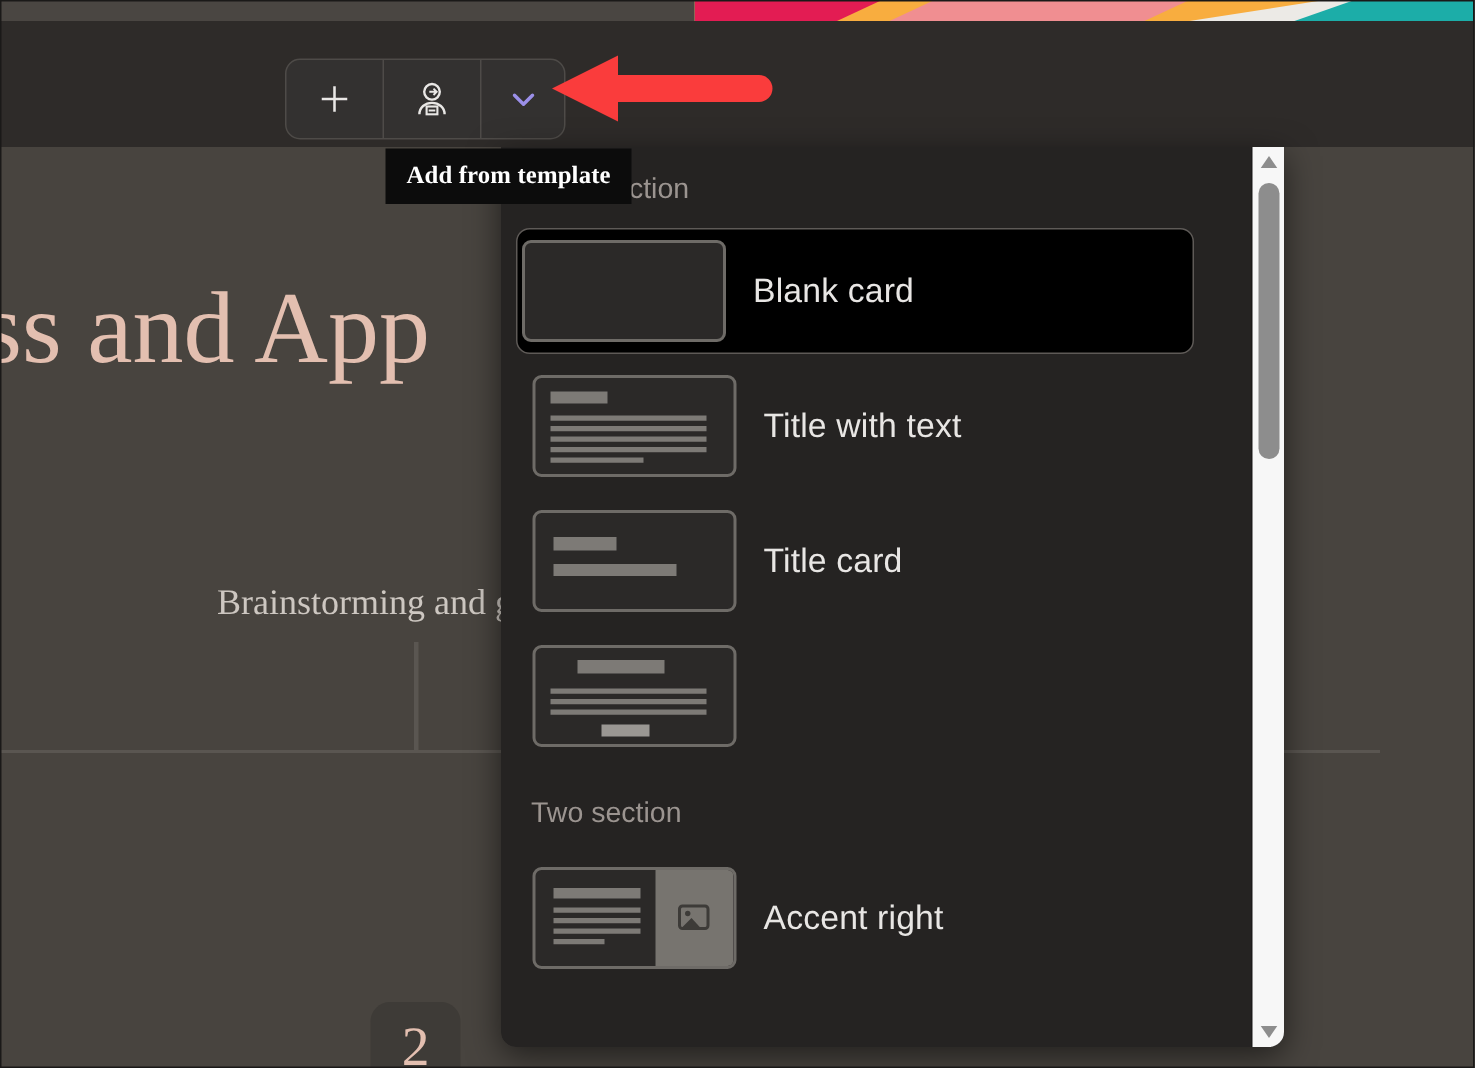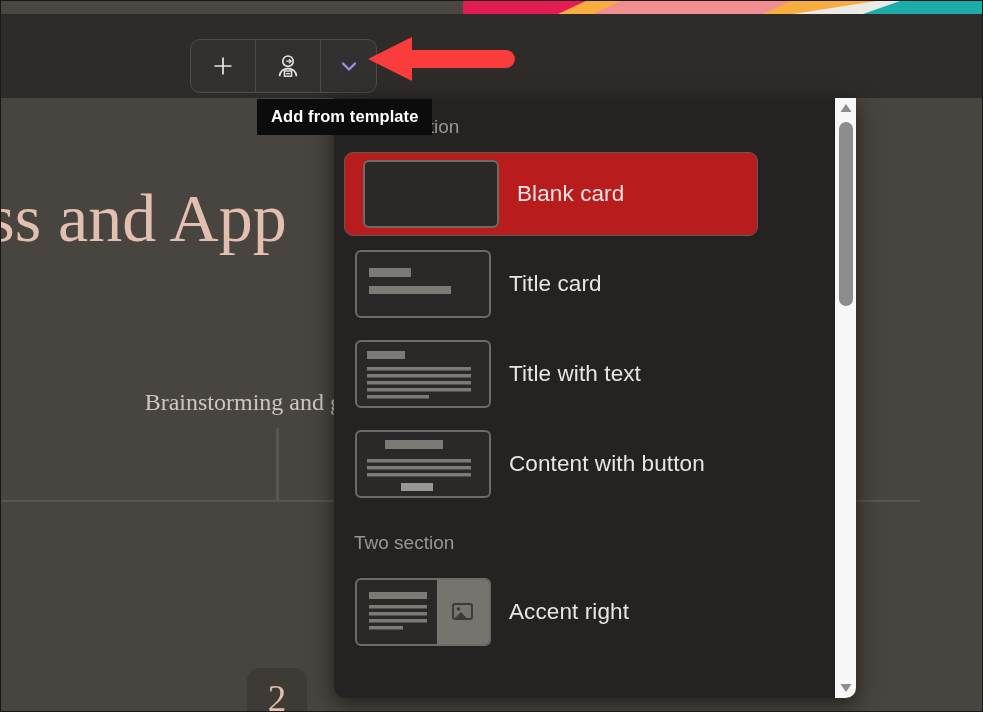--- a/index.html
+++ b/index.html
@@ -38,21 +38,21 @@
 
   
   .callout { position: absolute; left: 368px; top: 33px; width: 150px; height: 52px; pointer-events: none; }
 
   
   .tooltip {
     position: absolute; left: 257px; top: 99px;
     background: #0c0c0c; color: #ffffff;
     padding: 8px 14px 9px; border-radius: 0;
     font-size: 16.5px; font-weight: bold; letter-spacing: .1px;
-    white-space: nowrap; z-index: 40;
+    white-space: nowrap; z-index: 40; font-family: Liberation Serif, serif;
   }
 
   
   .slide {
     position: absolute; left: 0; top: 98px; width: 983px; height: 614px;
     background: #48443f; overflow: hidden;
   }
   .slide-title {
     position: absolute; left: -42px; top: 86px; width: 760px;
     font-family: "Liberation Serif", serif;
@@ -92,21 +92,21 @@
     margin-bottom: 14px; margin-top: 0;
   }
   .group-label.second { margin-top: 26px; margin-bottom: 16px; padding-left: 20px; }
 
   .tpl-row {
     display: flex; align-items: center; gap: 18px;
     height: 84px; margin: 0 8px 6px 20px;
     padding-left: 0; border-radius: 9px; cursor: pointer;
     border: 1px solid transparent;
   }
-  .tpl-row.selected { background: #b91c1c; border-color: #5e5a57; padding-left: 18px; margin-left: 10px; width: 414px; }
+  .tpl-row.selected { background: #000000; border-color: #5e5a57; padding-left: 3px; margin-left: 10px; width: 452px; }
   .tpl-label { color: #e8e6e4; font-size: 22.5px; letter-spacing: .1px; }
 
   .thumb { width: 136px; height: 68px; flex: 0 0 136px; border: 2px solid #6e6b67; border-radius: 6px; background: #2b2928; overflow: hidden; position: relative; }
   .thumb svg { display: block; }
 
   
   .scrollbar {
     width: 22px; height: 100%; background: #f7f7f7;
     border-left: 1px solid #1c1b1a;
     display: flex; flex-direction: column; align-items: center;
@@ -214,52 +214,51 @@
       <div class="tpl-row selected">
         <div class="thumb">
           <svg width="132" height="64" viewBox="0 0 132 64"></svg>
         </div>
         <div class="tpl-label">Blank card</div>
       </div>
 
       <div class="tpl-row">
         <div class="thumb">
           <svg width="132" height="64" viewBox="0 0 132 64">
-            <rect x="12" y="16" width="42" height="9" fill="#7d7a76"></rect>
-            <rect x="12" y="34" width="82" height="8" fill="#7d7a76"></rect>
-          </svg>
-        </div>
-        <div class="tpl-label">Title card</div>
-      </div>
-
-      <div class="tpl-row">
-        <div class="thumb">
-          <svg width="132" height="64" viewBox="0 0 132 64">
             <rect x="10" y="9" width="38" height="8" fill="#7d7a76"></rect>
             <rect x="10" y="25" width="104" height="3.5" fill="#7d7a76"></rect>
             <rect x="10" y="32" width="104" height="3.5" fill="#7d7a76"></rect>
             <rect x="10" y="39" width="104" height="3.5" fill="#7d7a76"></rect>
             <rect x="10" y="46" width="104" height="3.5" fill="#7d7a76"></rect>
             <rect x="10" y="53" width="62" height="3.5" fill="#7d7a76"></rect>
           </svg>
         </div>
         <div class="tpl-label">Title with text</div>
       </div>
 
       <div class="tpl-row">
         <div class="thumb">
           <svg width="132" height="64" viewBox="0 0 132 64">
+            <rect x="12" y="16" width="42" height="9" fill="#7d7a76"></rect>
+            <rect x="12" y="34" width="82" height="8" fill="#7d7a76"></rect>
+          </svg>
+        </div>
+        <div class="tpl-label">Title card</div>
+      </div>
+
+      <div class="tpl-row">
+        <div class="thumb">
+          <svg width="132" height="64" viewBox="0 0 132 64">
             <rect x="28" y="8" width="58" height="9" fill="#7d7a76"></rect>
             <rect x="10" y="27" width="104" height="3.5" fill="#7d7a76"></rect>
             <rect x="10" y="34" width="104" height="3.5" fill="#7d7a76"></rect>
             <rect x="10" y="41" width="104" height="3.5" fill="#7d7a76"></rect>
             <rect x="44" y="51" width="32" height="8" fill="#9a9793"></rect>
           </svg>
         </div>
-        <div class="tpl-label">Content with button</div>
       </div>
 
       <div class="group-label second">Two section</div>
 
 
       <div class="tpl-row">
         <div class="thumb">
           <svg width="132" height="64" viewBox="0 0 132 64">
             <rect x="80" y="0" width="52" height="64" fill="#77746f"></rect>
             <g fill="none" stroke="#3d3b38" stroke-width="2">

